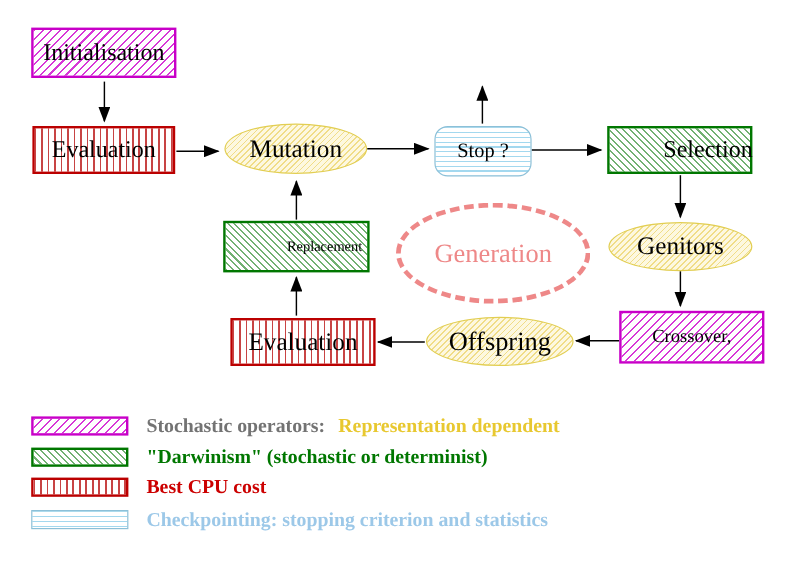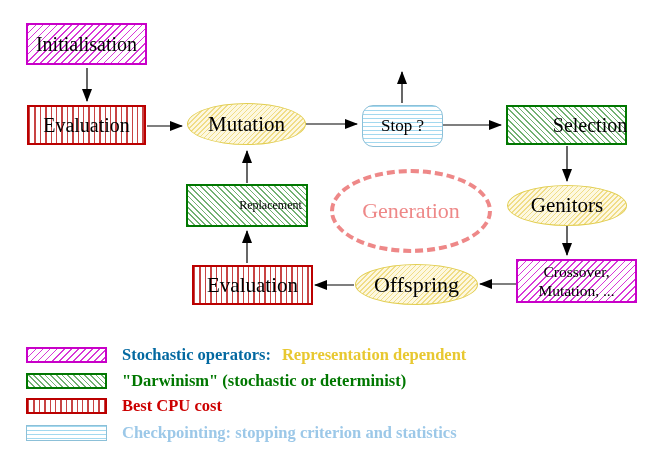--- a/index.html
+++ b/index.html
@@ -45,21 +45,21 @@
     border:4px dashed #ee8888;
     border-radius:50%;
     color:#ee8888;
     background:transparent;
   }
   .arrows{position:absolute;left:0;top:0;pointer-events:none;}
   .arrows line{stroke:#000;stroke-width:1.2;}
   
   .swatch{position:absolute;width:81px;height:16px;box-sizing:border-box;}
   .lgrow{position:absolute;left:122px;font-weight:bold;font-size:16.5px;line-height:18px;white-space:nowrap;}
-  .lg-magenta{color:#0369a1;}
+  .lg-magenta{color:#737373;}
   .lg-yellow{color:#e8c830;margin-left:11px;}
   .lg-green{color:#007700;}
   .lg-red{color:#cc0000;}
   .lg-cyan{color:#9cc8e8;}
 </style>
 </head>
 <body>
 
 <div id="canvas">
 
@@ -90,21 +90,20 @@
 
 
   <div class="node p-cyan rounded" style="left:362px;top:105px;width:81px;height:42px;font-size:17px;">Stop ?</div>
 
   <div class="node p-green" style="left:506px;top:105px;width:121px;height:40px;font-size:20px;">Selection</div>
 
   <div class="node p-yellow ellipse" style="left:507px;top:185px;width:120px;height:41px;font-size:21px;">Genitors</div>
 
   <div class="node p-magenta" style="left:516px;top:259px;width:121px;height:44px;font-size:15.5px;flex-direction:column;line-height:1.25;">
     <span>Crossover,</span>
-    <span>Mutation, ...</span>
   </div>
 
   <div class="node p-yellow ellipse" style="left:355px;top:264px;width:123px;height:41px;font-size:22px;">Offspring</div>
 
   <div class="node p-red" style="left:192px;top:265px;width:121px;height:40px;font-size:21px;">Evaluation</div>
 
   <div class="node p-green" style="left:186px;top:184px;width:122px;height:43px;font-size:12px;">Replacement</div>
 
   <div class="node" id="generation" style="left:330px;top:169px;width:162px;height:84px;font-size:22px;">Generation</div>
 

